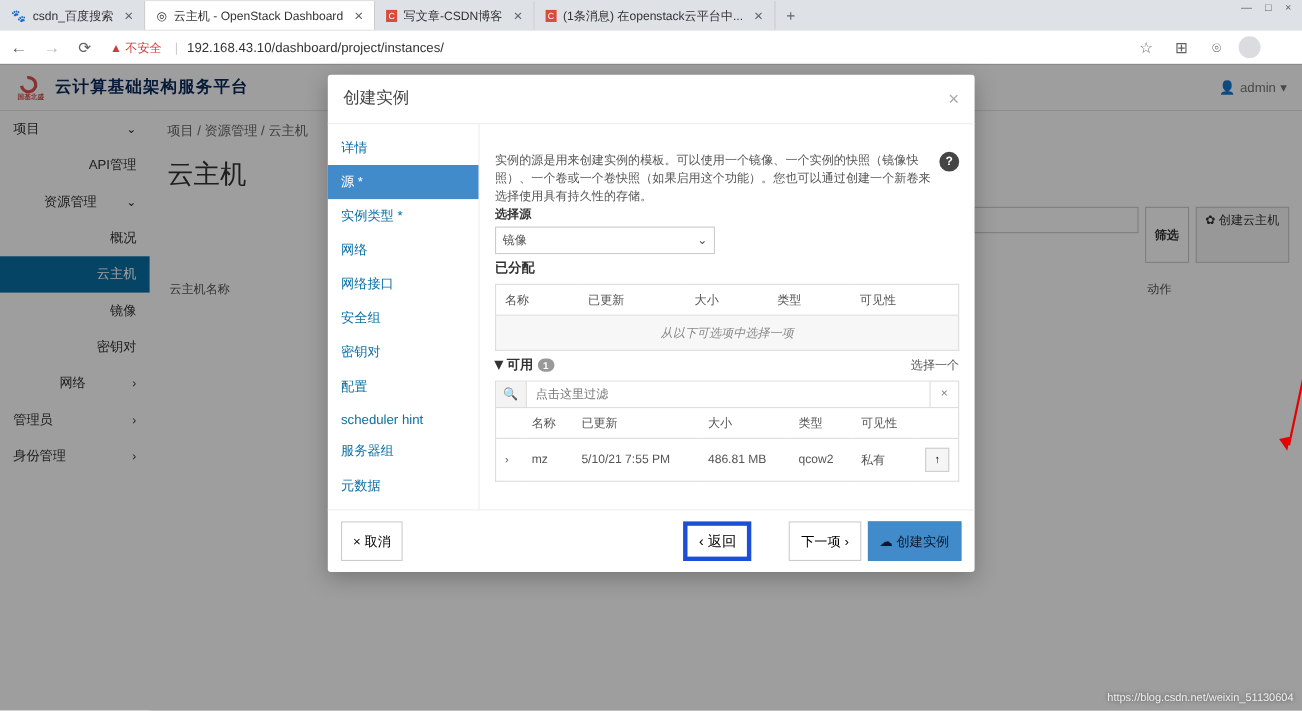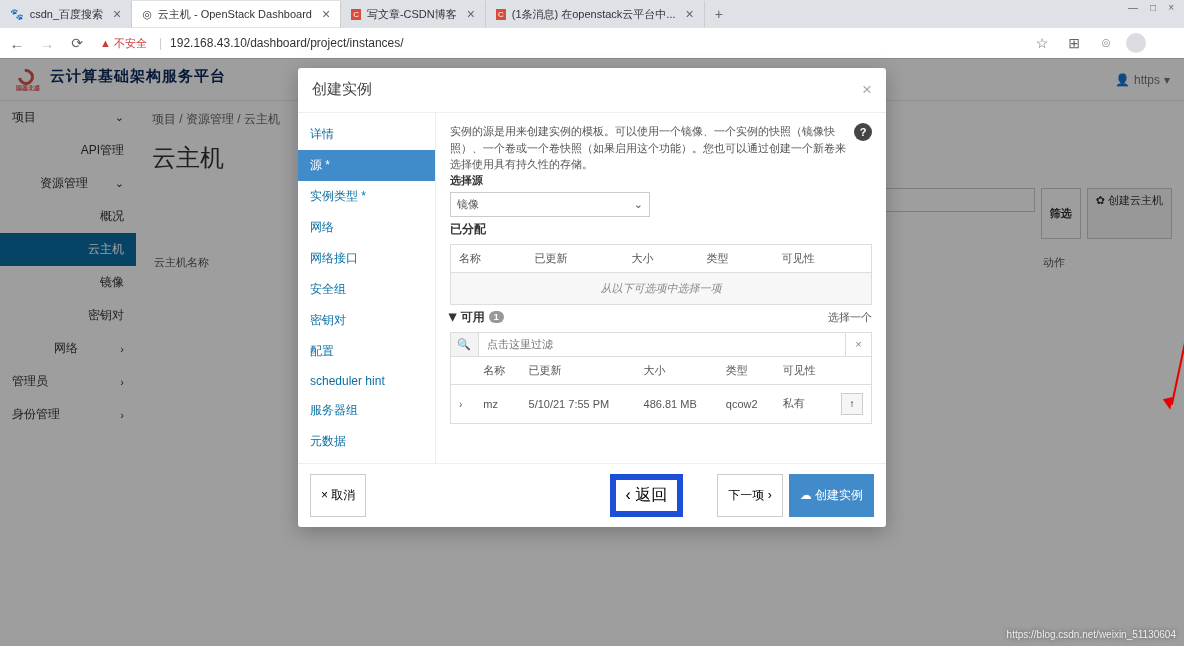--- a/index.html
+++ b/index.html
@@ -17,21 +17,21 @@
     .reload { width: 22px; text-align: center; color: #5f6368; font-size: 14px; cursor: pointer; }
     .security { color: #cc3c3c; font-size: 11px; padding: 0 4px; }
     .url { flex: 1; font-size: 12px; color: #333; }
     .tool-icon { width: 24px; text-align: center; color: #5f6368; font-size: 14px; cursor: pointer; }
     .avatar-circle { width: 20px; height: 20px; border-radius: 50%; background: #dadce0; }
     .red-dot { width: 8px; height: 8px; border-radius: 50%; background: #d93025; position: relative; }
     .red-dot::after { content: '1'; position: absolute; color: #fff; font-size: 7px; left: 2.2px; top: -1px; }
 
     
     .page-header { height: 42px; display: flex; align-items: center; justify-content: space-between; padding: 0 14px; border-bottom: 1px solid #e5e5e5; }
-    .brand { display: flex; gap: 6px; }
+    .brand { display: flex; align-items: center; gap: 6px; }
     .brand-logo { width: 30px; height: 26px; position: relative; }
     .brand-logo .c1 { position: absolute; width: 16px; height: 16px; border: 3px solid #d9534f; border-radius: 50%; left: 4px; top: 2px; border-left-color: transparent; transform: rotate(35deg); }
     .brand-logo .txt { position: absolute; bottom: 0; font-size: 6px; color: #d9534f; left: 2px; font-weight: bold; white-space: nowrap; }
     .brand-title { font-size: 15px; font-weight: bold; color: #0b2a5a; letter-spacing: 1px; }
     .header-demo { font-size: 12px; color: #777; display: flex; gap: 4px; align-items: center; margin-left: 100px; }
     .user-menu { font-size: 12px; color: #777; display: flex; gap: 4px; align-items: center; cursor: pointer; }
 
     
     .layout { display: flex; height: calc(100% - 100px); }
     .sidebar { width: 136px; background: #fff; font-size: 12px; }
@@ -52,21 +52,21 @@
 
     .data-table { width: 100%; border-collapse: collapse; }
     .data-table th { text-align: left; font-weight: normal; font-size: 11px; color: #555; padding: 8px 6px; }
 
     
     .overlay { position: absolute; top: 58px; left: 0; right: 0; bottom: 0; background: rgba(0,0,0,0.38); }
     .modal { position: absolute; top: 68px; left: 298px; width: 588px; background: #fff; border-radius: 3px; box-shadow: 0 5px 20px rgba(0,0,0,0.25); }
     .modal-header { display: flex; justify-content: space-between; padding: 12px 14px; border-bottom: 1px solid #eee; }
     .modal-title { font-size: 15px; color: #444; }
     .modal-close { color: #aaa; font-size: 17px; cursor: pointer; }
-    .modal-body { display: flex; min-height: 300px; }
+    .modal-body { display: flex; min-height: 300px; align-items: center; }
     .wizard-nav { width: 138px; border-right: 1px solid #eee; padding: 6px 0; }
     .wnav-item { padding: 7px 12px; font-size: 12px; color: #0b6fa4; cursor: pointer; }
     .wnav-item.active { background: #428bca; color: #fff; }
     .wizard-content { flex: 1; padding: 10px 14px; font-size: 11px; color: #555; }
     .desc { line-height: 1.5; margin-bottom: 0; position: relative; padding-right: 24px; }
     .help-icon { position: absolute; right: 0; top: 0; width: 18px; height: 18px; border-radius: 50%; background: #454545; color: #fff; text-align: center; line-height: 18px; font-weight: bold; font-size: 11px; cursor: pointer; }
     .fld-label { font-weight: bold; color: #333; margin-bottom: 4px; font-size: 11px; }
     .select-src { width: 200px; border: 1px solid #ccc; padding: 4px 6px; font-size: 11px; display: flex; justify-content: space-between; align-items: center; }
     .sect { font-weight: bold; margin-top: 4px; margin-bottom: 6px; font-size: 12px; color: #333; display: flex; align-items: center; }
     .caret-r { transform: rotate(90deg); display: inline-block; font-size: 10px; margin-right: 3px; }
@@ -80,23 +80,23 @@
     .search-row { display: flex; border: 1px solid #ddd; margin-top: 6px; }
     .search-ico { width: 28px; text-align: center; background: #f3f3f3; border-right: 1px solid #ddd; padding: 5px 0; color: #888; }
     .search-inp { flex: 1; border: none; padding: 5px 8px; font-size: 11px; color: #888; }
     .search-clr { width: 26px; text-align: center; padding: 5px 0; color: #888; cursor: pointer; border-left: 1px solid #ddd; }
     .up-btn { border: 1px solid #ccc; background: #f5f5f5; width: 22px; height: 22px; font-size: 10px; cursor: pointer; }
     .row-exp { font-size: 10px; color: #555; margin-right: 5px; cursor: pointer; }
 
     .modal-footer { display: flex; justify-content: space-between; padding: 10px 12px; border-top: 1px solid #eee; }
     .btn-cancel { border: 1px solid #ccc; background: #fff; padding: 5px 10px; font-size: 12px; cursor: pointer; }
     .footer-right { display: flex; gap: 6px; }
-    .btn-prev { border: 6px solid #1d4ed8; background: #fff; padding: 5px 10px; font-size: 16px; cursor: pointer; }
+    .btn-prev { border: 4px solid #1d4ed8; background: #fff; padding: 5px 10px; font-size: 13px; cursor: pointer; }
     .btn-next { border: 1px solid #ccc; background: #fff; padding: 5px 10px; font-size: 12px; cursor: pointer; margin-left: 28px; }
-    .btn-launch { border: 1px solid #428bca; background: #428bca; color: #ffffff; padding: 5px 10px; font-size: 12px; cursor: pointer; }
+    .btn-launch { border: 1px solid #428bca; background: #428bca; color: #0f172a; padding: 5px 10px; font-size: 12px; cursor: pointer; }
 
     
     .red-arrow { position: absolute; top: 190px; left: 860px; width: 60px; height: 150px; pointer-events: none; }
     .red-line { position: absolute; width: 2px; height: 150px; background: #e60000; transform: rotate(12deg); transform-origin: top center; left: 44px; }
     .red-head { position: absolute; bottom: -2px; left: 6px; width: 0; height: 0; border-left: 5px solid transparent; border-right: 5px solid transparent; border-top: 12px solid #e60000; transform: rotate(-12deg); }
 
     .watermark { position: absolute; right: 8px; bottom: 6px; color: rgba(255,255,255,0.85); font-size: 10px; text-shadow: 0 0 4px rgba(0,0,0,0.5); }
 
     .win-controls { position: absolute; top: 0; right: 4px; display: flex; gap: 12px; font-size: 10px; color: #666; padding: 2px 6px; }
   </style>
@@ -150,21 +150,21 @@
 
 <div class="page-header">
   <div class="brand">
     <div class="brand-logo">
         <div class="c1"></div>
         <div class="txt">国基北盛</div>
       </div>
     <div class="brand-title">云计算基础架构服务平台</div>
     <div class="header-demo">▦ <span>demo</span></div>
   </div>
-  <div class="user-menu">👤 <span>https</span> ▾</div>
+  <div class="user-menu">👤 <span>admin</span> ▾</div>
 </div>
 
 <div class="layout">
   <div class="sidebar">
     <div class="side-row">
         <span>项目</span>
         <span class="chevron">⌄</span>
       </div>
     <div class="side-sub">API管理</div>
     <div class="side-row" style="padding-left:40px;justify-content:space-between;">

